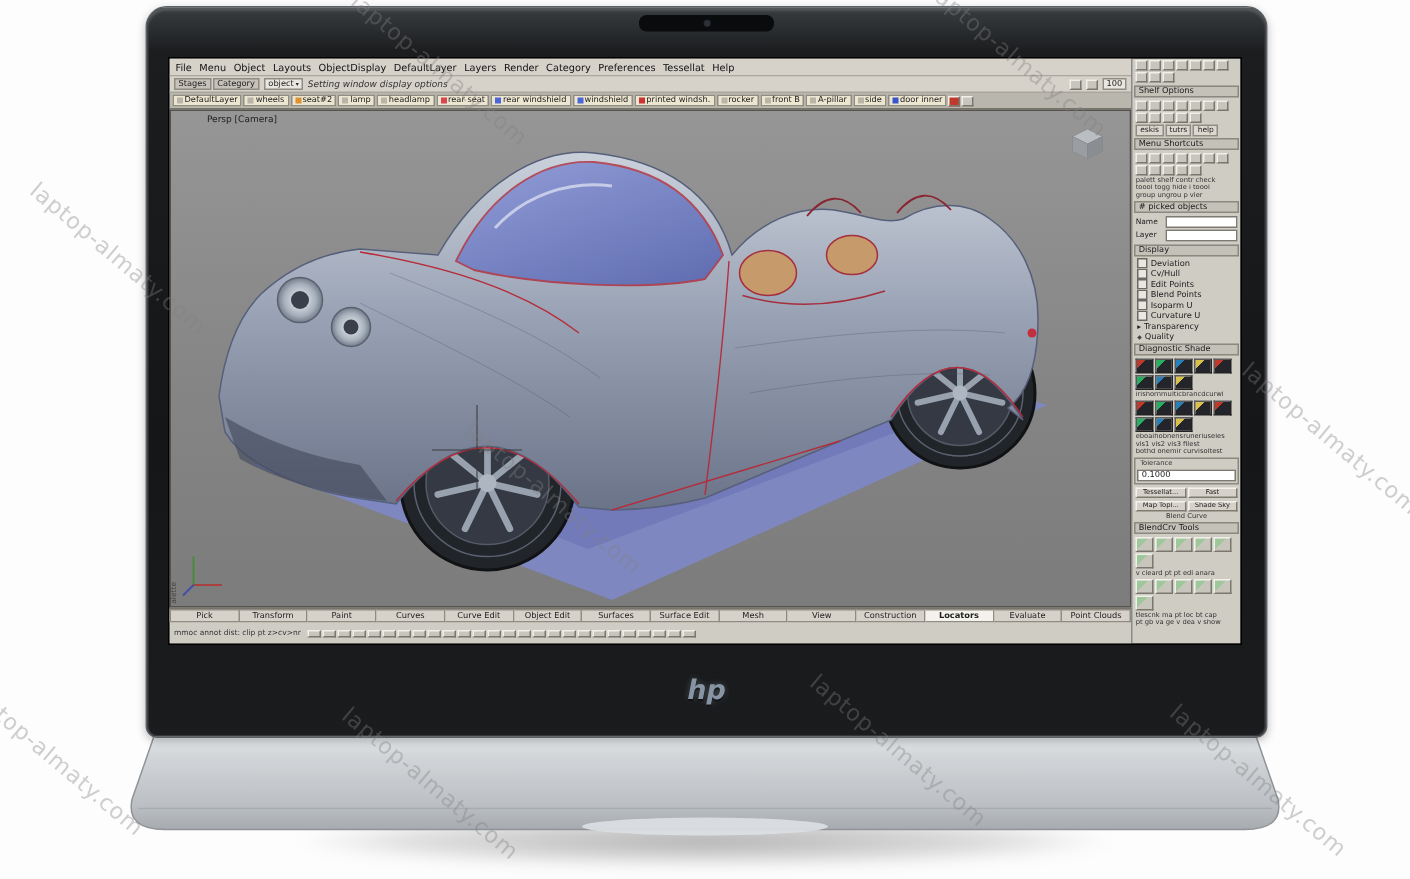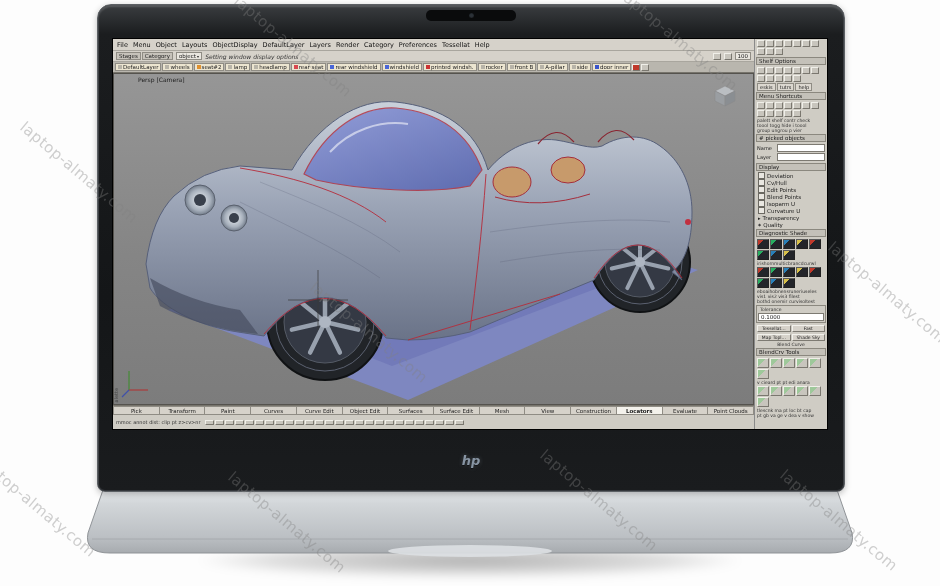--- a/index.html
+++ b/index.html
@@ -17,21 +17,21 @@
        border:1px solid #5c6064;border-radius:14px 14px 8px 8px;
        box-shadow:inset 0 2px 2px rgba(255,255,255,.18), inset 0 0 0 1px #33363a, 0 2px 6px rgba(0,0,0,.25);}
   .webcam{position:absolute;left:50%;top:5px;transform:translateX(-50%);width:90px;height:11px;
           background:#0a0b0c;border-radius:5px;}
   .webcam i{position:absolute;left:50%;top:3px;width:5px;height:5px;margin-left:-2px;border-radius:50%;
             background:#2c3238;box-shadow:inset 0 0 1px #000;}
   .display{position:absolute;left:15px;top:34px;width:714px;height:390px;background:#d4d0c8;
            outline:1px solid #000;overflow:hidden;display:flex;}
   .hp-logo{position:absolute;left:50%;top:438px;transform:translateX(-50%);width:40px;height:34px;
            display:flex;align-items:center;justify-content:center;}
-  .hp-logo span{font-size:13px;font-weight:bold;font-style:italic;color:#8794a3;
+  .hp-logo span{font-size:18px;font-weight:bold;font-style:italic;color:#8794a3;
                 text-shadow:0 1px 1px rgba(0,0,0,.6),0 0 4px rgba(160,175,190,.35);}
   .base{position:absolute;left:84px;top:487px;z-index:9;}
   .floor-shadow{position:absolute;left:104px;top:540px;width:732px;height:46px;z-index:1;
         background:radial-gradient(ellipse 50% 50% at 50% 45%,rgba(0,0,0,.30),rgba(0,0,0,.12) 55%,transparent 75%);
         filter:blur(5px);}
   
   .left-col{width:642px;display:flex;flex-direction:column;position:relative;}
   .menubar{height:11px;background:#d6d2ca;border-bottom:1px solid #a9a69e;display:flex;gap:5px;
            align-items:center;padding:0 4px;font-size:6.5px;color:#111;}
   .menu-item{white-space:nowrap;}

